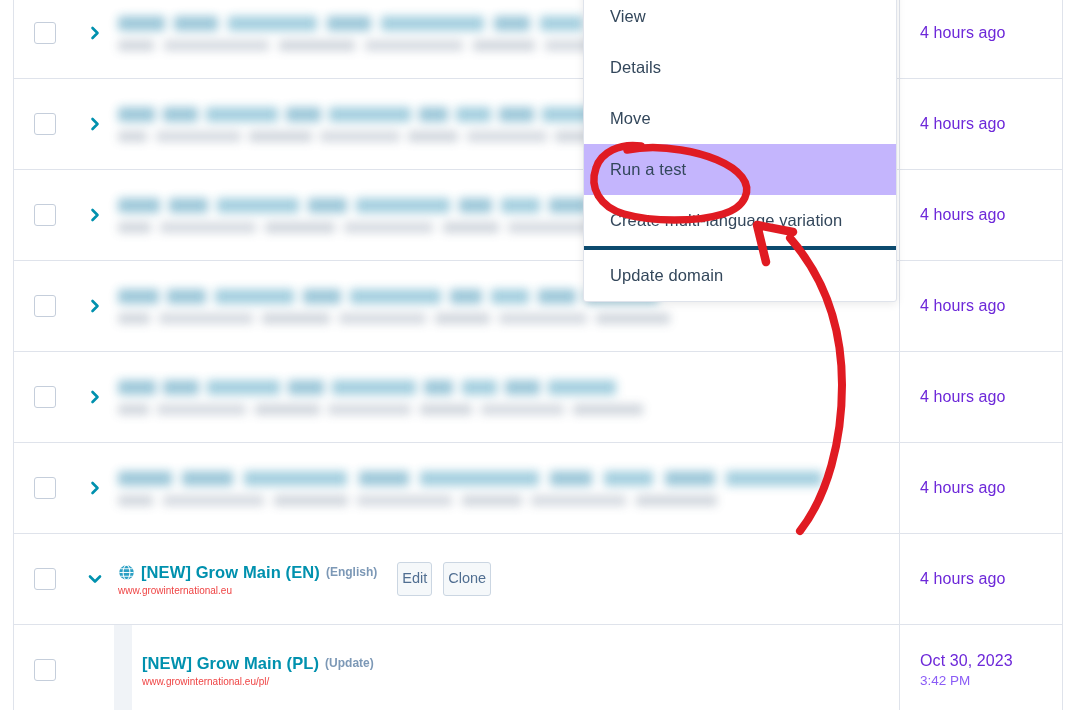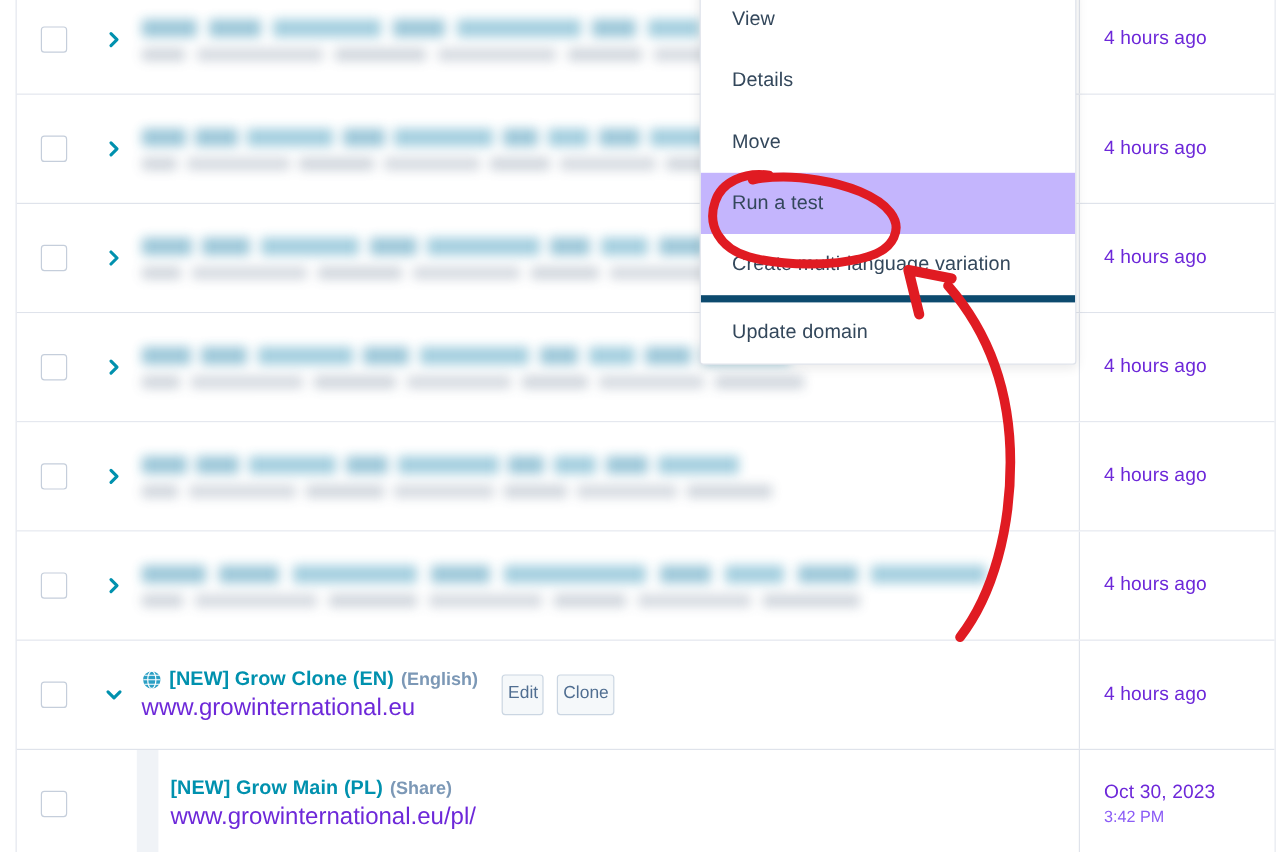--- a/index.html
+++ b/index.html
@@ -165,28 +165,28 @@
     flex: 0 0 17px;
     display: block;
   }
   .item-title {
     font-size: 16.5px;
     font-weight: bold;
     color: #0091ae;
     letter-spacing: .1px;
   }
   .item-lang {
-    font-size: 15px;
+    font-size: 12px;
     font-weight: bold;
     color: #7c98b6;
     margin-left: 6px;
   }
   .item-url {
-    font-size: 20px;
-    color: #6d28d9;
+    font-size: 10px;
+    color: #ef4444;
     margin-top: 3px;
     white-space: nowrap;
   }
   .row-actions {
     display: flex;
     gap: 11px;
     margin-left: 20px;
     flex: 0 0 auto;
   }
   .btn {
@@ -217,21 +217,21 @@
     background: #ffffff;
     border: 1px solid #dfe3eb;
     border-radius: 3px;
     box-shadow: 0 2px 10px rgba(0,0,0,.09);
     padding: 0;
     box-sizing: border-box;
     z-index: 5;
     overflow: hidden;
   }
   .menu-group + .menu-group {
-    border-top: 6px solid #0c4a6e;
+    border-top: 4px solid #0c4a6e;
   }
   .menu-item {
     font-size: 16.5px;
     color: #33475b;
     padding: 16px 26px;
     line-height: 1.15;
     cursor: pointer;
     white-space: nowrap;
     letter-spacing: .1px;
   }
@@ -384,21 +384,21 @@
         </svg>
       </div>
       <div class="cell-main">
         <div class="item-body">
           <div class="item-title-line">
             <svg class="globe-icon" viewBox="0 0 20 20" aria-hidden="true">
               <circle cx="10" cy="10" r="8.5" fill="#2a9fc4"></circle>
               <ellipse cx="10" cy="10" rx="4" ry="8.5" fill="none" stroke="#ffffff" stroke-width="1.2"></ellipse>
               <path d="M1.6 10 H18.4 M3 5.6 H17 M3 14.4 H17" stroke="#ffffff" stroke-width="1.1" fill="none"></path>
             </svg>
-            <span class="item-title">[NEW] Grow Clone (EN)</span>
+            <span class="item-title">[NEW] Grow Main (EN)</span>
             <span class="item-lang">(English)</span>
           </div>
           <div class="item-url">www.growinternational.eu</div>
         </div>
         <div class="row-actions">
           <button class="btn">Edit</button>
           <button class="btn">Clone</button>
         </div>
       </div>
       <div class="cell-date">
@@ -408,21 +408,21 @@
 
     <div class="row child-row">
       <div class="cell-check">
         <div class="checkbox"></div>
       </div>
       <div class="indent-bar"></div>
       <div class="cell-main">
         <div class="item-body">
           <div class="item-title-line">
             <span class="item-title">[NEW] Grow Main (PL)</span>
-            <span class="item-lang">(Share)</span>
+            <span class="item-lang">(Update)</span>
           </div>
           <div class="item-url">www.growinternational.eu/pl/</div>
         </div>
       </div>
       <div class="cell-date">
         <span class="date-main">Oct 30, 2023</span>
         <span class="date-sub">3:42 PM</span>
       </div>
     </div>
 

